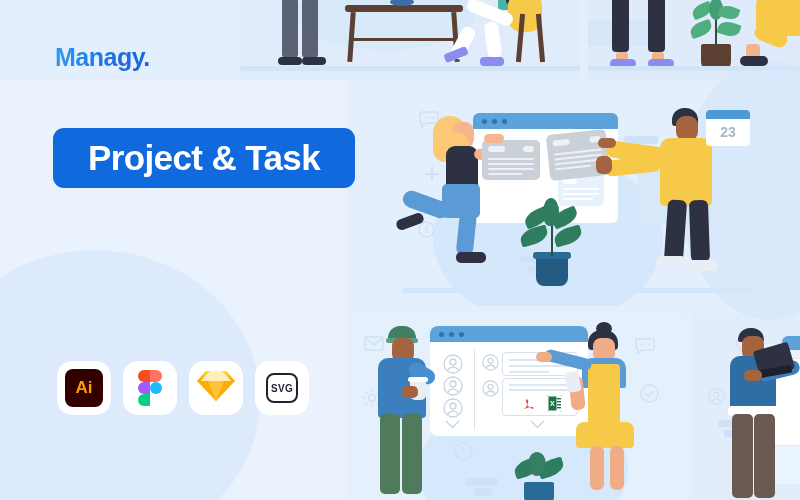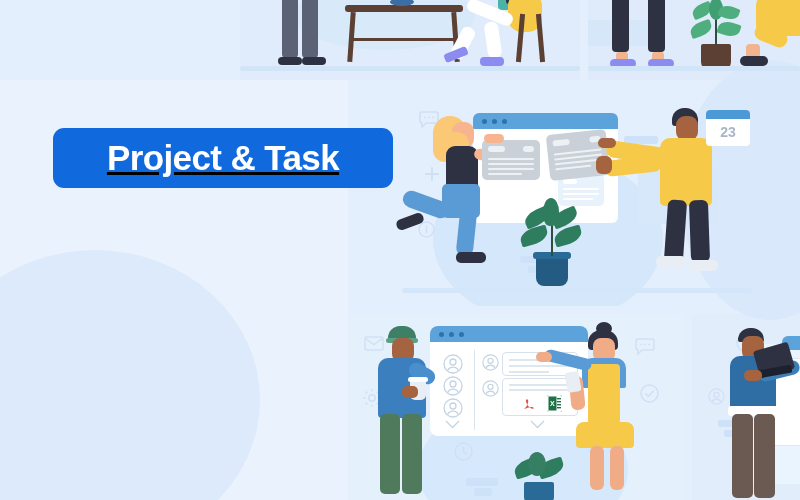--- a/index.html
+++ b/index.html
@@ -30,23 +30,23 @@
     background:#d9e9fb; border-radius:50%; }
 
   .floor { position:absolute; height:5px; background:#d4e6f9; border-radius:3px; }
 
   
   .logo { position:absolute; left:55px; top:43px; font-size:25px; font-weight:bold;
     letter-spacing:-0.5px;
     background:linear-gradient(100deg,#2f9cf0 0%,#1f6fe0 60%,#1a63d8 100%);
     -webkit-background-clip:text; background-clip:text; color:transparent; }
 
-  .badge-title { position:absolute; left:53px; top:128px; width:340px; height:60px;
+  .badge-title { position:absolute; left:53px; top:128px; width:302px; height:60px;
     background:#1169de; border-radius:11px; display:flex; align-items:center;
-    justify-content:center;text-decoration:underline; }
+    justify-content:center; }
   .badge-title span { color:#fff; font-size:35px; font-weight:bold; letter-spacing:-0.6px; }
 
   .sub1, .sub2 { position:absolute; left:64px; color:#1769da; font-size:34px;
     font-weight:bold; letter-spacing:-0.6px; }
   .sub1 { top:191px; }
   .sub2 { top:243px; }
 
   
   .badges { position:absolute; left:57px; top:361px; display:flex; gap:12px; }
   .bdg { width:54px; height:54px; background:#fff; border-radius:15px;
@@ -438,19 +438,48 @@
     <div class="sh" style="left:64px;top:32px;width:36px;height:28px;background:#2d3142;border-radius:3px;transform:rotate(-16deg);"></div>
     <div class="sh" style="left:60px;top:54px;width:40px;height:8px;background:#1d212e;border-radius:2px;transform:rotate(-10deg);"></div>
     <div class="sh" style="left:52px;top:56px;width:18px;height:11px;background:#a5633f;border-radius:5px;"></div>
     <div class="sh" style="left:36px;top:92px;width:50px;height:10px;background:#fff;border-radius:3px;"></div>
     <div class="sh" style="left:40px;top:100px;width:21px;height:84px;background:#6b5a52;border-radius:5px;"></div>
     <div class="sh" style="left:62px;top:100px;width:21px;height:84px;background:#6b5a52;border-radius:5px;"></div>
   </div>
 
   <div class="pnl-left" style="background:transparent;"></div>
 
+  <div class="logo">Managy.</div>
 
   <div class="badge-title">
     <span>Project &amp; Task</span>
   </div>
 
+  <div class="badges">
+    <div class="bdg">
+      <div class="ai-tile">Ai</div>
+    </div>
+    <div class="bdg">
+      <div class="fig">
+        <i class="f1"></i>
+          <i class="f2"></i>
+          <i class="f3"></i>
+          <i class="f4"></i>
+          <i class="f5"></i>
+      </div>
+    </div>
+    <div class="bdg">
+      <span>
+        <svg width="38" height="34" viewBox="0 0 38 34">
+          <path d="M9 2h20l9 10-19 20L0 12z" fill="#fdad00"></path>
+          <path d="M9 2h20l5 10H4z" fill="#fdd231"></path>
+          <path d="M13 2h12l9 10H4z" fill="#feeeb7"></path>
+          <path d="M4 12h30L19 32z" fill="#fdad00"></path>
+          <path d="M11 12h16l-8 20z" fill="#fdc23e"></path>
+        </svg>
+      </span>
+    </div>
+    <div class="bdg">
+      <div class="svg-box">SVG</div>
+    </div>
+  </div>
 
 </div>
 
 </body></html>

